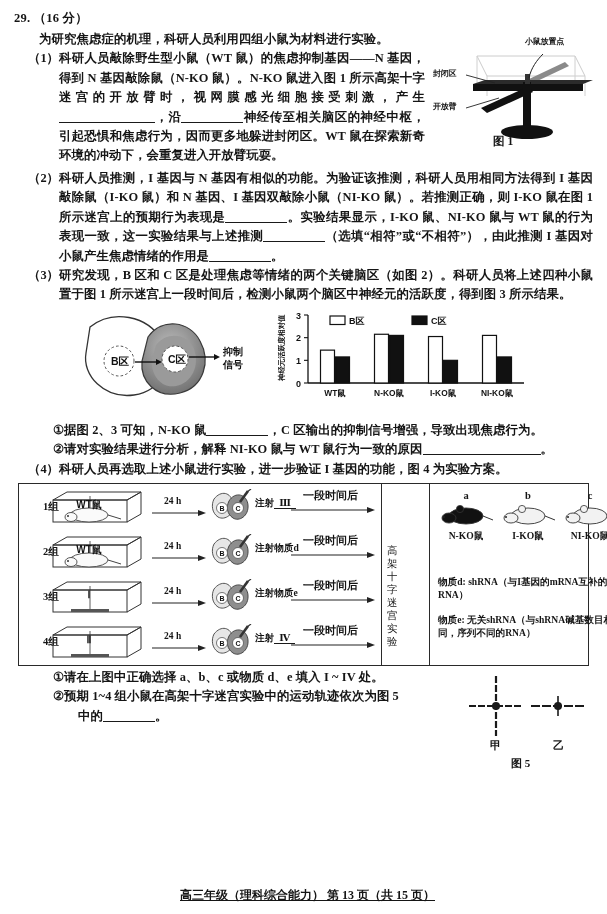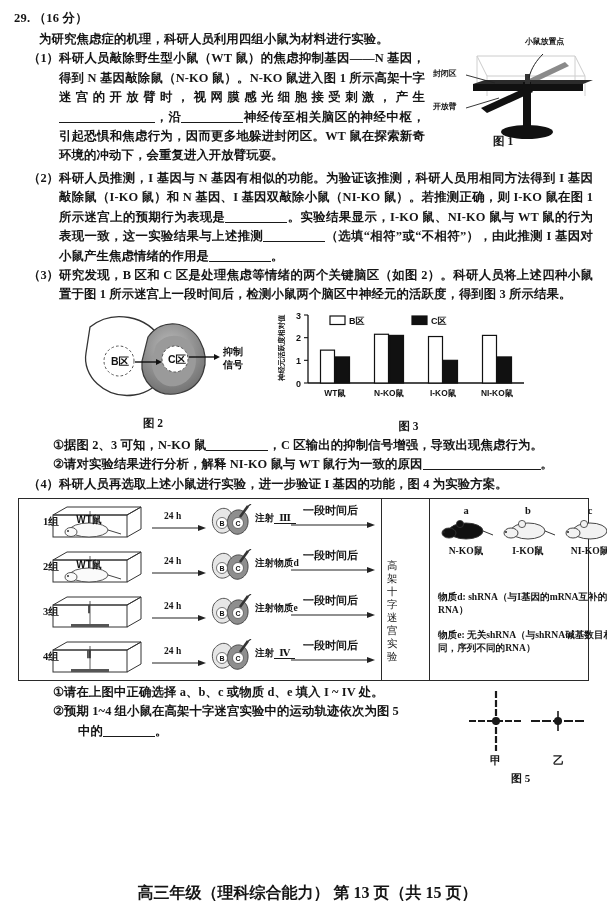--- a/index.html
+++ b/index.html
@@ -141,21 +141,21 @@
   
   .fig5-wrap {
     float: right; width: 128px; height: 106px; position: relative;
     margin: 0 4px 0 6px;
   }
   .fig5-sub { position: absolute; font-size: 11px; font-weight: bold; }
 
   
   .footer {
     position: absolute; left: 8px; right: 0; bottom: 10px;
-    text-align: center; font-size: 16px; font-weight: bold;
+    text-align: center; font-size: 12px; font-weight: bold; text-decoration: underline;
   }
   .clear { clear: both; }
 </style>
 </head>
 <body>
 
 <div class="page">
 
   <div class="qhead">
     <span>29.</span>
@@ -243,21 +243,20 @@
         <line x1="57" y1="55" x2="80" y2="55" stroke="#111" stroke-width="1.4"></line>
         <polygon points="84,55 78,52 78,58" fill="#111"></polygon>
 
         <line x1="111" y1="50" x2="138" y2="50" stroke="#111" stroke-width="1.4"></line>
         <polygon points="142,50 136,47 136,53" fill="#111"></polygon>
         <text x="33" y="58" font-family="Liberation Sans, sans-serif" font-size="10.5" font-weight="bold" fill="#111">B区</text>
         <text x="90" y="56" font-family="Liberation Sans, sans-serif" font-size="10.5" font-weight="bold" fill="#111">C区</text>
         <text x="145" y="48" font-family="Liberation Sans, sans-serif" font-size="10" font-weight="bold" fill="#111">抑制</text>
         <text x="145" y="61" font-family="Liberation Sans, sans-serif" font-size="10" font-weight="bold" fill="#111">信号</text>
       </svg>
-      <div class="fig-cap" style="margin-left:-40px;">图 2</div>
     </div>
 
     <div class="fig3-box">
       <svg id="barchart" width="252" height="108" viewBox="0 0 252 108">
           <line x1="34" y1="8" x2="34" y2="76" stroke="#111" stroke-width="1.3"></line>
           <line x1="34" y1="76" x2="250" y2="76" stroke="#111" stroke-width="1.3"></line>
           <line x1="30" y1="76" x2="34" y2="76" stroke="#111" stroke-width="1.1"></line>
           <text x="27" y="79.6" text-anchor="end" font-size="9" font-family="Liberation Sans, sans-serif" font-weight="bold" fill="#111">0</text>
           <line x1="30" y1="53.333333333333336" x2="34" y2="53.333333333333336" stroke="#111" stroke-width="1.1"></line>
           <text x="27" y="56.93333333333334" text-anchor="end" font-size="9" font-family="Liberation Sans, sans-serif" font-weight="bold" fill="#111">1</text>
@@ -276,21 +275,20 @@
           <rect x="169.5" y="53.333333333333336" width="14" height="22.666666666666664" fill="#111111" stroke="#111" stroke-width="1.2"></rect>
           <text x="169" y="89" text-anchor="middle" font-size="8.4" font-family="Liberation Sans, sans-serif" font-weight="bold" fill="#111">I-KO鼠</text>
           <rect x="208.5" y="28.4" width="14" height="47.6" fill="#ffffff" stroke="#111" stroke-width="1.2"></rect>
           <rect x="223.5" y="49.93333333333334" width="14" height="26.066666666666663" fill="#111111" stroke="#111" stroke-width="1.2"></rect>
           <text x="223" y="89" text-anchor="middle" font-size="8.4" font-family="Liberation Sans, sans-serif" font-weight="bold" fill="#111">NI-KO鼠</text>
           <rect x="56" y="9" width="15" height="8.5" fill="#ffffff" stroke="#111" stroke-width="1.2"></rect>
           <text x="75" y="17" font-size="9" font-family="Liberation Sans, sans-serif" font-weight="bold" fill="#111">B区</text>
           <rect x="138" y="9" width="15" height="8.5" fill="#111111" stroke="#111" stroke-width="1.2"></rect>
           <text x="157" y="17" font-size="9" font-family="Liberation Sans, sans-serif" font-weight="bold" fill="#111">C区</text>
         </svg>
-      <div class="fig-cap" style="margin-left:14px;">图 3</div>
     </div>
   </div>
 
   <div style="margin-top:2px;">
     <div class="para">
       <div class="para-num" style="padding-left:39px;">①</div>
       <div class="para-body body-txt">
         <span>据图 2、3 可知，N-KO 鼠</span><span class="blank b-md"></span><span>，C 区输出的抑制信号增强，导致出现焦虑行为。</span>
       </div>
     </div>

